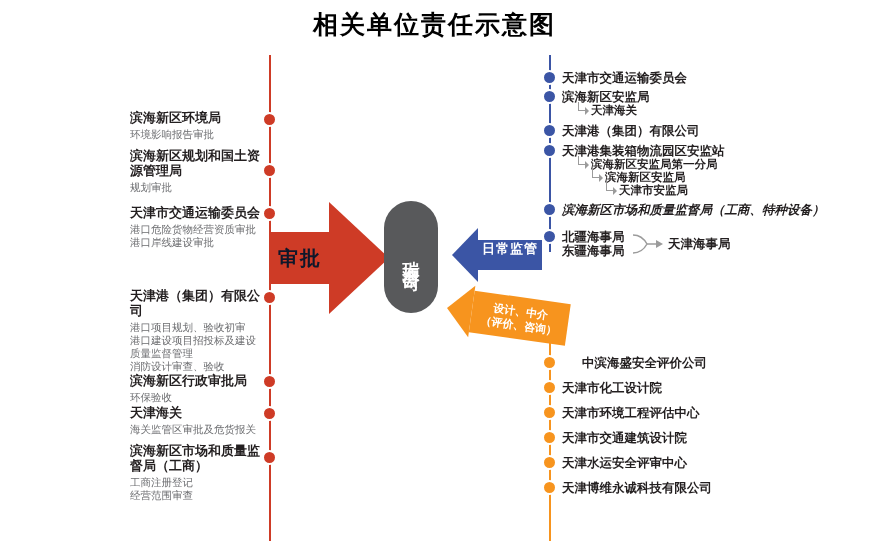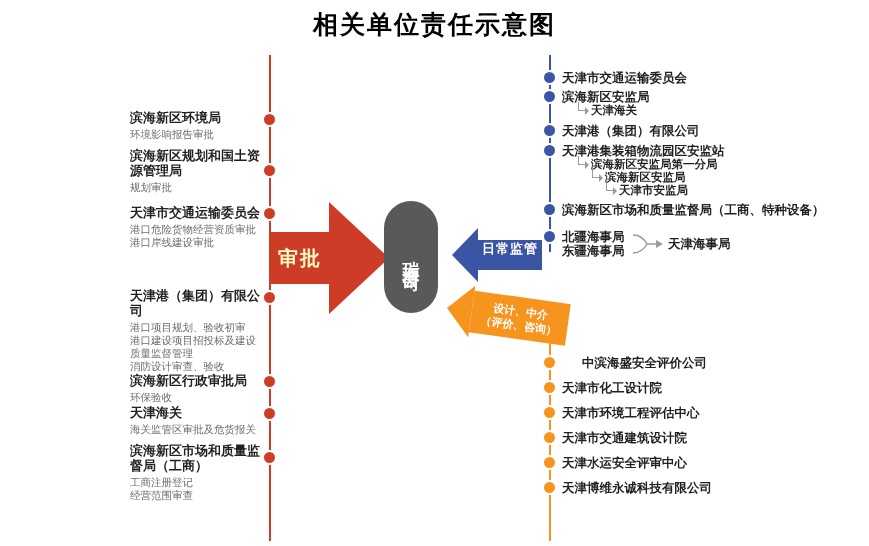--- a/index.html
+++ b/index.html
@@ -26,21 +26,21 @@
   .lconn{display:inline-block;width:8px;height:8px;border-left:1.5px solid #9b9b9b;
          border-bottom:1.5px solid #9b9b9b;margin-right:4px;position:relative;top:-3px;}
   .lconn::after{content:"";position:absolute;right:-6px;bottom:-4.5px;width:0;height:0;
          border:4px solid transparent;border-left-color:#9b9b9b;}
   .capsule{position:absolute;left:384px;top:201px;width:54px;height:112px;border-radius:27px;
            background:#58595b;display:flex;align-items:center;justify-content:center;}
   .capsule .vtext{writing-mode:vertical-rl;font-size:17px;font-weight:700;color:#fff;
            letter-spacing:5px;}
   .arrow-shaft-red{position:absolute;left:271px;top:232px;width:58px;height:52px;background:#ce3b26;
            display:flex;align-items:center;justify-content:center;}
-  .arrow-shaft-red .lbl{font-size:20px;font-weight:700;color:#fef9c3;letter-spacing:2px;}
+  .arrow-shaft-red .lbl{font-size:20px;font-weight:700;color:#0f172a;letter-spacing:2px;}
   .arrow-head-red{position:absolute;left:329px;top:202px;width:0;height:0;
            border-top:56px solid transparent;border-bottom:56px solid transparent;
            border-left:60px solid #ce3b26;}
   .arrow-head-blue{position:absolute;left:452px;top:228px;width:0;height:0;
            border-top:27px solid transparent;border-bottom:27px solid transparent;
            border-right:26px solid #3b55a5;}
   .arrow-shaft-blue{position:absolute;left:478px;top:240px;width:64px;height:30px;background:#3b55a5;
            display:flex;align-items:flex-start;justify-content:center;}
   .arrow-shaft-blue .lbl{font-size:13px;font-weight:700;color:#fff;letter-spacing:1px;}
   .arrow-orange{position:absolute;left:447px;top:282px;width:122px;height:52px;
@@ -137,21 +137,21 @@
   <div class="r-name" style="left:562px;top:144px;">天津港集装箱物流园区安监站</div>
   <div class="rt-child" style="left:578px;top:157px;">
     <span class="lconn"></span><span>滨海新区安监局第一分局</span>
   </div>
   <div class="rt-child" style="left:592px;top:170px;">
     <span class="lconn"></span><span>滨海新区安监局</span>
   </div>
   <div class="rt-child" style="left:606px;top:183px;">
     <span class="lconn"></span><span>天津市安监局</span>
   </div>
-  <div class="r-name" style="left:562px;top:203px;">滨海新区市场和质量监督局（工商、特种设备）</div>
+  <div class="r-name" style="left:562px;top:203px;font-style:italic;">滨海新区市场和质量监督局（工商、特种设备）</div>
   <div class="r-name" style="left:562px;top:230px;">北疆海事局</div>
   <div class="r-name" style="left:562px;top:244px;">东疆海事局</div>
   <svg class="merge" style="left:632px;top:231px;" width="34" height="26" viewBox="0 0 34 26">
     <path d="M1,4 Q10,4 15,13 M1,22 Q10,22 15,13" fill="none" stroke="#9b9b9b" stroke-width="1.5"></path>
     <path d="M15,13 L24,13" stroke="#9b9b9b" stroke-width="1.5"></path>
     <path d="M24,9 L31,13 L24,17 Z" fill="#9b9b9b"></path>
   </svg>
   <div class="r-name" style="left:668px;top:237px;">天津海事局</div>
 
   <span class="dot blue" style="left:542px;top:70px;"></span>

